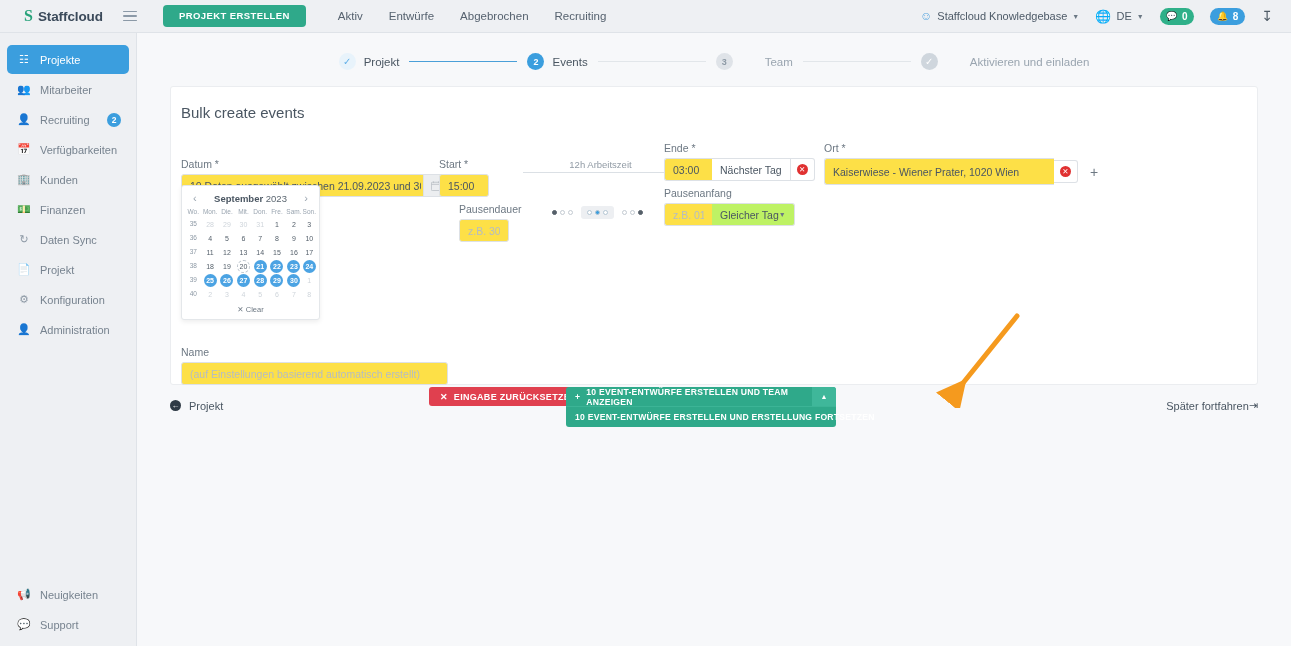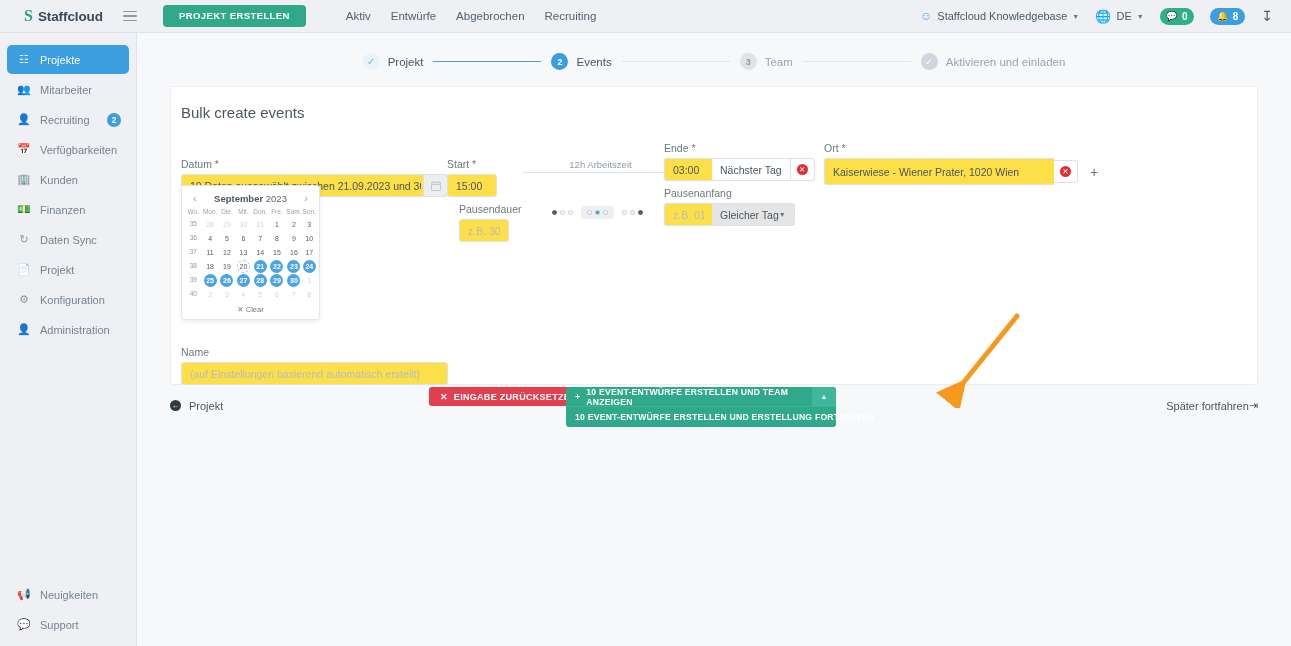--- a/index.html
+++ b/index.html
@@ -31,21 +31,21 @@
   .brand-name { font-size:13.5px; font-weight:bold; color:#3b4a5a; letter-spacing:-0.1px;}
   .hamburger { margin-left:-14px; display:flex; flex-direction:column; gap:3px; cursor:pointer;}
   .hamburger span { display:block; width:14px; height:1.6px; background:#8b99a7; border-radius:1px;}
   .btn-create {
     margin-left:26px;
     background:#2fa98a; color:#fff; border:none; border-radius:4px;
     font-size:9.5px; font-weight:bold; letter-spacing:0.4px;
     padding:7px 16px; cursor:pointer; height:22px; line-height:8px;
     display:flex; align-items:center;
   }
-  .top-tabs { display:flex; align-items:center; margin-left:40px; gap:20px;}
+  .top-tabs { display:flex; align-items:center; margin-left:32px; gap:26px;}
   .top-tab { font-size:11.5px; color:#56626f; cursor:pointer; }
   .top-right {
     margin-left:auto; display:flex; align-items:center; gap:16px; padding-right:18px;
   }
   .tr-item { display:flex; align-items:center; gap:5px; font-size:11px; color:#4d5a67; cursor:pointer;}
   .user-icon { color:#5aa7e0; font-size:12px; }
   .globe-icon { color:#4ba3dd; font-size:13px; }
   .caret { font-size:7px; color:#6b7884; }
   .pill { display:inline-flex; align-items:center; gap:4px; border-radius:9px; height:17px;
           padding:0 7px; color:#fff; font-size:10px; font-weight:bold;}
@@ -90,21 +90,21 @@
   .step-circle {
     width:17px; height:17px; border-radius:50%;
     display:flex; align-items:center; justify-content:center;
     font-size:9px; font-weight:bold; color:#fff; flex:none;
   }
   .step-circle.done { background:#e8f3fb; color:#63b0e8; font-size:10px; }
   .step-circle.current { background:#3b9ede; }
   .step-circle.upcoming { background:#dfe3e8; color:#8d99a5; }
   .step-circle.check-grey { background:#cfd6dd; color:#fff; font-size:10px;}
   .step-label { font-size:11.5px; color:#4a5662; }
-  .step-label.muted { color:#9aa5b0; }
+  .step-label.muted { color:#9aa5b0;margin-left:24px; }
   .step-line { height:1.5px; width:108px; background:#e2e6ea; margin:0 10px; }
   .step-line.active { background:#4a9fd8; height:1.6px; }
 
   
   .card {
     margin:0 33px; background:#fff; border:1px solid #ebedf0; border-radius:3px;
     height:299px; position:relative;
   }
   .card-title {
     font-size:15px; color:#4a5662; padding:17px 0 0 10px; margin-left:0;
@@ -159,21 +159,21 @@
   }
   td.wk .d { color:#8d99a5; font-size:6.5px; cursor:default;}
   td.out .d { color:#cfd5db; }
   td.sel .d { background:#4ba3e3; color:#fff; font-weight:bold; }
   td.today .d { border:1px dashed #b9c2cb; }
   .cal-clear {
     text-align:center; font-size:7.5px; color:#6d7883; padding:4px 0 3px 0; cursor:pointer;
   }
 
   
-  .start-wrap { position:absolute; left:276px; top:37px; }
+  .start-wrap { position:absolute; left:268px; top:37px; }
   .start-input { width:50px; height:23px; text-align:left; }
   .pause-wrap { position:absolute; left:288px; top:82px; }
   .pause-input { width:50px; height:23px; }
 
   .worktime {
     position:absolute; left:352px; top:38px; width:155px; text-align:center;
   }
   .worktime-text { font-size:9.5px; color:#919ba5; margin-bottom:2px;}
   .worktime-line { position:relative; height:1px; background:#dbe0e5; }
   .worktime-line:after {
@@ -206,21 +206,21 @@
   .x-circle {
     width:11px; height:11px; border-radius:50%; background:#e03131; color:#fff;
     font-size:7.5px; display:flex; align-items:center; justify-content:center; font-weight:bold;
   }
 
   .pa-wrap { position:absolute; left:493px; top:82px; display:flex; }
   .pa-time { width:48px; height:23px; border-radius:3px 0 0 3px; border-right:none;}
   .pa-sel {
     height:23px; border:1px solid #dde1e6; border-left:none; border-radius:0 3px 3px 0;
     display:flex; align-items:center; padding:0 8px; font-size:10.5px; color:#4a5662;
-    background:#e5e5e5; cursor:pointer;
+    background:#bef264; cursor:pointer;
   }
   .sel-caret { font-size:7px; color:#6b7884; }
 
   
   .ort-wrap { position:absolute; left:653px; top:37px; display:flex; align-items:center; }
   .ort-input {
     width:230px; height:27px; border-radius:3px 0 0 3px; border-right:none;
   }
   .ort-clear {
     height:23px; border:1px solid #dde1e6; border-left:none; border-radius:0 3px 3px 0;

